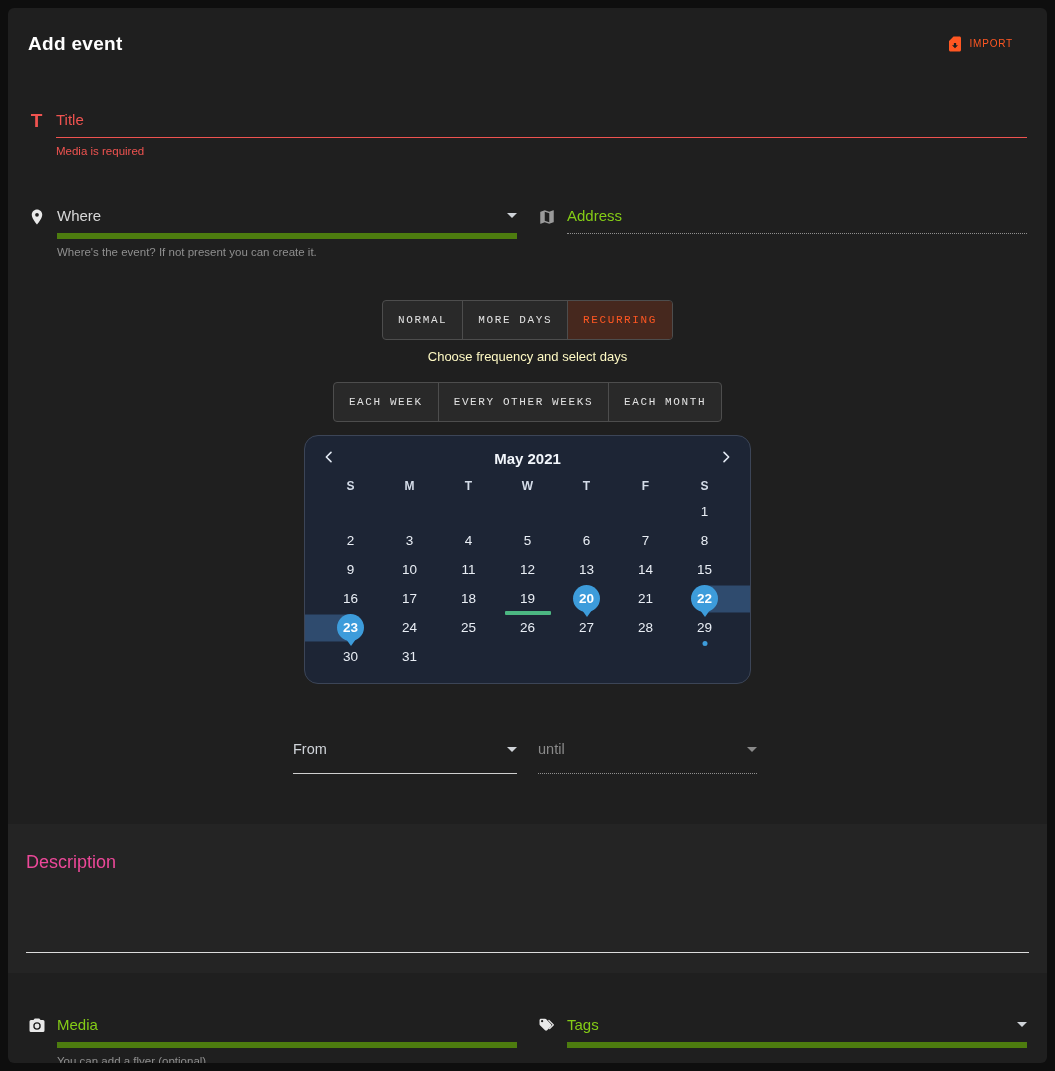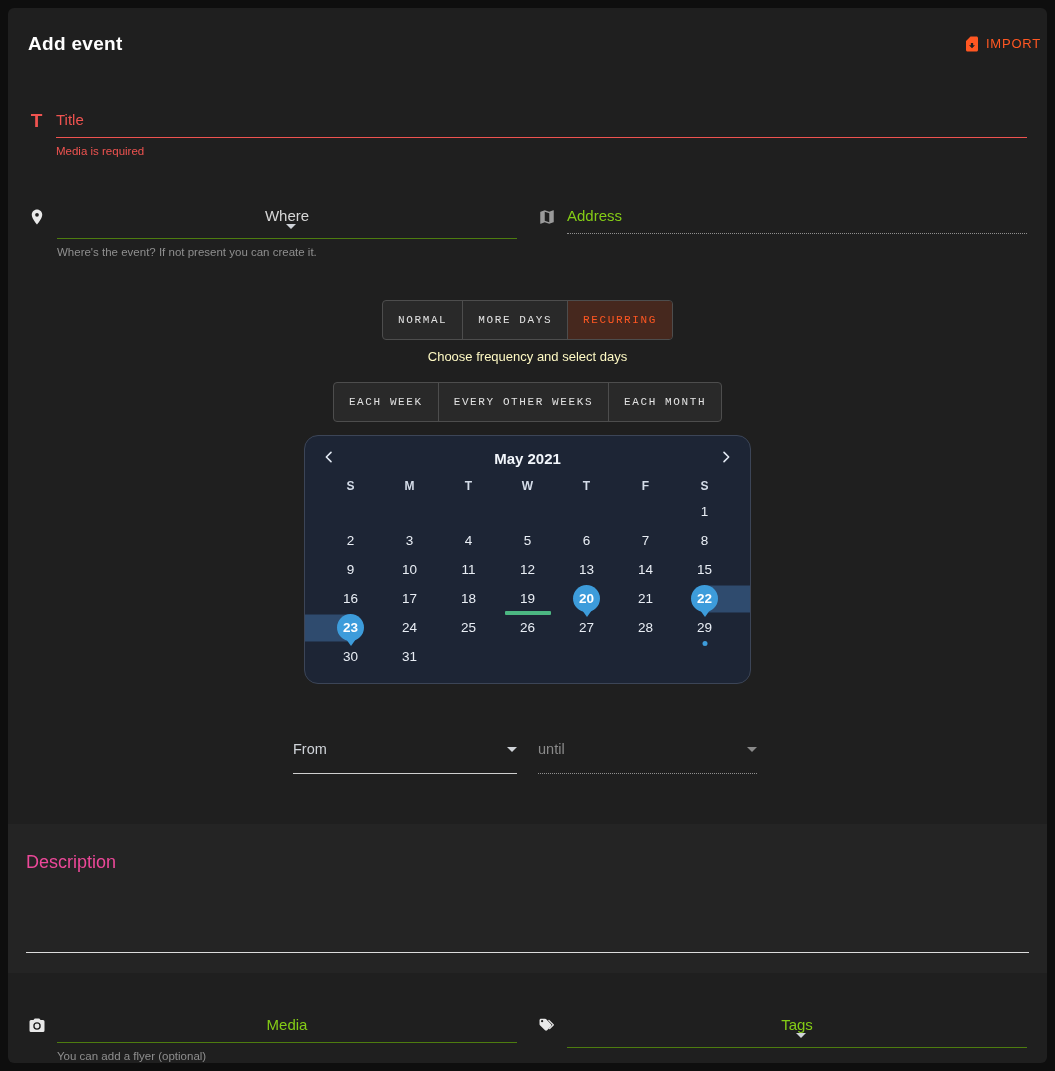--- a/index.html
+++ b/index.html
@@ -12,32 +12,32 @@
     -webkit-font-smoothing:antialiased;
   }
   .card {
     position:absolute; left:8px; top:8px;
     width:1039px; height:1055px;
     background:#1f1f1f;
     border-radius:6px;
     overflow:hidden;
   }
   
-  .card-header { display:flex; justify-content:space-between; align-items:center; padding:20px 0 0 20px; }
+  .card-header { display:flex; justify-content:space-between; align-items:center; padding:20px 28px 0 20px; }
   .card-header h1 { margin:0; font-size:19px; font-weight:bold; color:#ffffff; letter-spacing:.3px; }
   .import-btn { background:none; border:none; color:#ff5722; display:flex; align-items:center; gap:5px;
-    font-size:13px; letter-spacing:.8px; font-family:inherit; cursor:pointer; padding:6px 6px; }
+    font-size:10px; letter-spacing:.8px; font-family:inherit; cursor:pointer; padding:6px 6px; }
   .import-btn svg { display:block; }
 
   
   .field-row { display:flex; gap:11px; }
   .field-main { flex:1; min-width:0; }
   .input-line { display:flex; justify-content:space-between; align-items:center;
     padding-bottom:9px; font-size:15px; }
-  .u-solid  { border-bottom:1px solid #4d7c0f;flex-direction:column; }
+  .u-solid  { border-bottom:6px solid #4d7c0f; }
   .u-dotted { border-bottom:1px dotted #8f8f8f; }
   .u-error  { border-bottom:1.5px solid #ef5350; }
   .ph-red   { color:#ef5350; }
   .ph-light { color:#d7d7d7; }
   .ph-gray  { color:#84cc16; }
   .helper { font-size:11.5px; color:#8f8f8f; margin-top:7px; }
   .helper.error { color:#ef5350; }
   .caret { width:0; height:0; border-left:5px solid transparent; border-right:5px solid transparent;
     border-top:5px solid #cfd3d8; margin-left:8px; }
   .caret.gray { border-top-color:#8a8a8a; }

